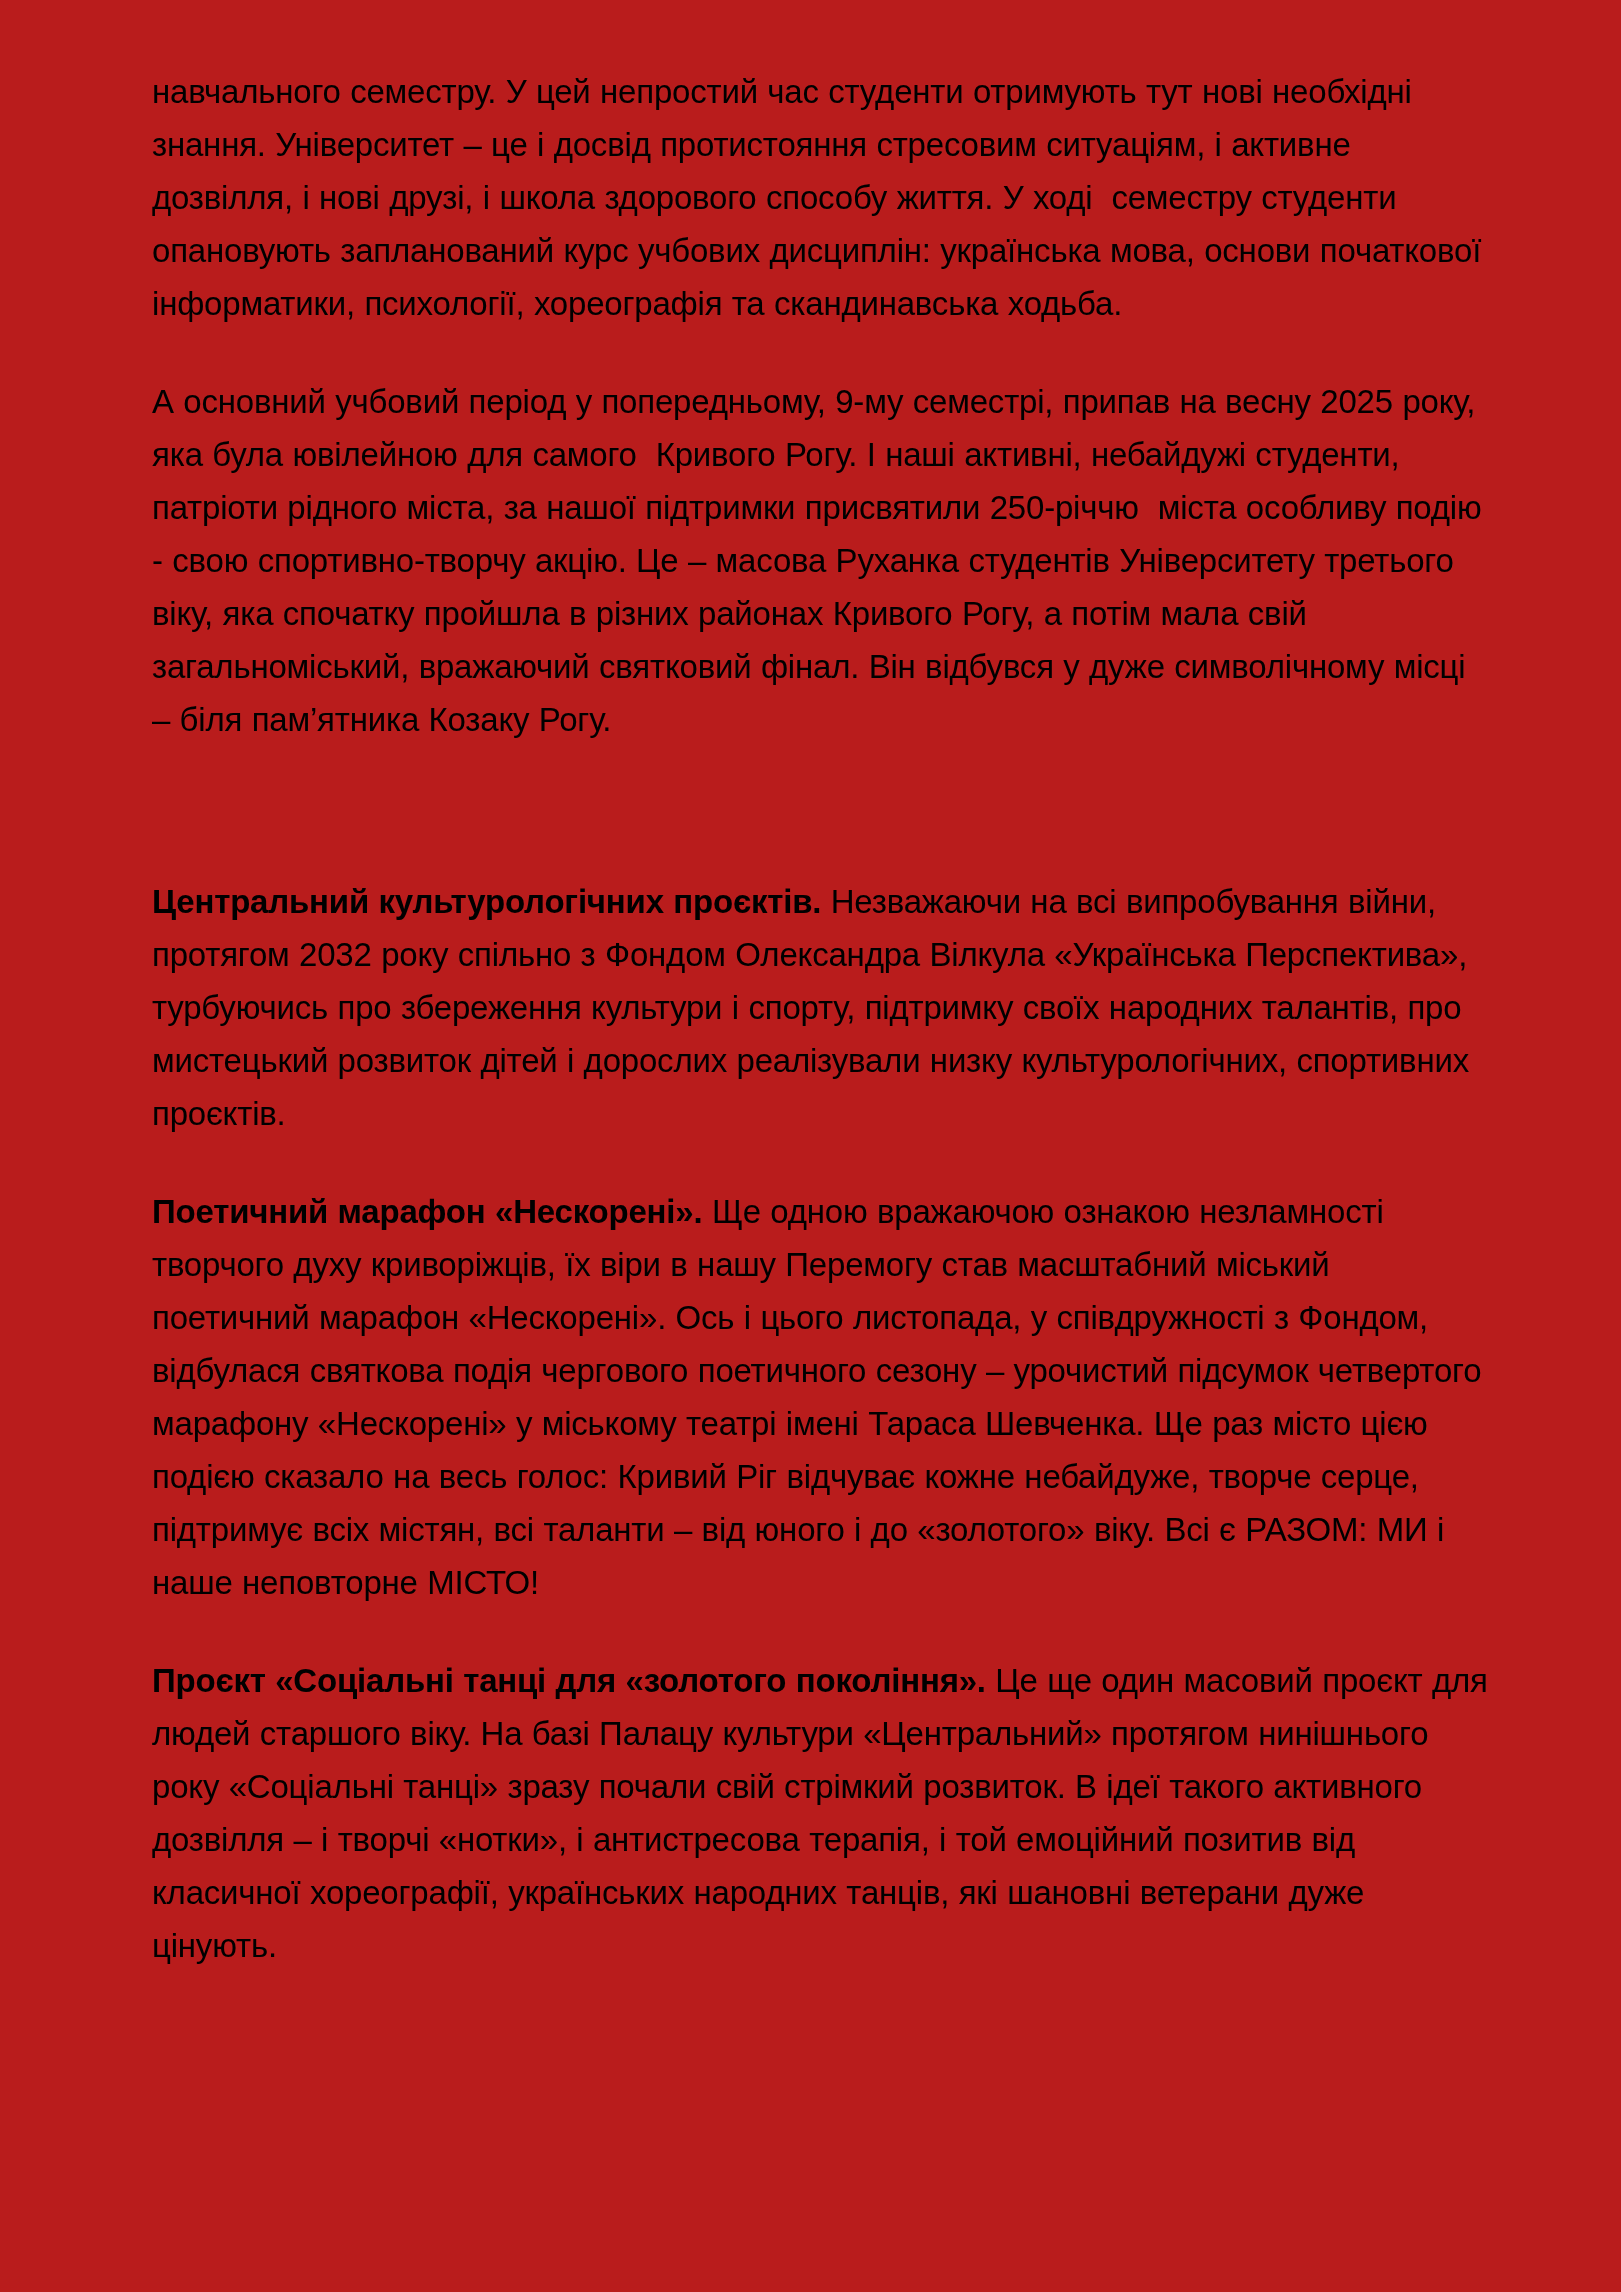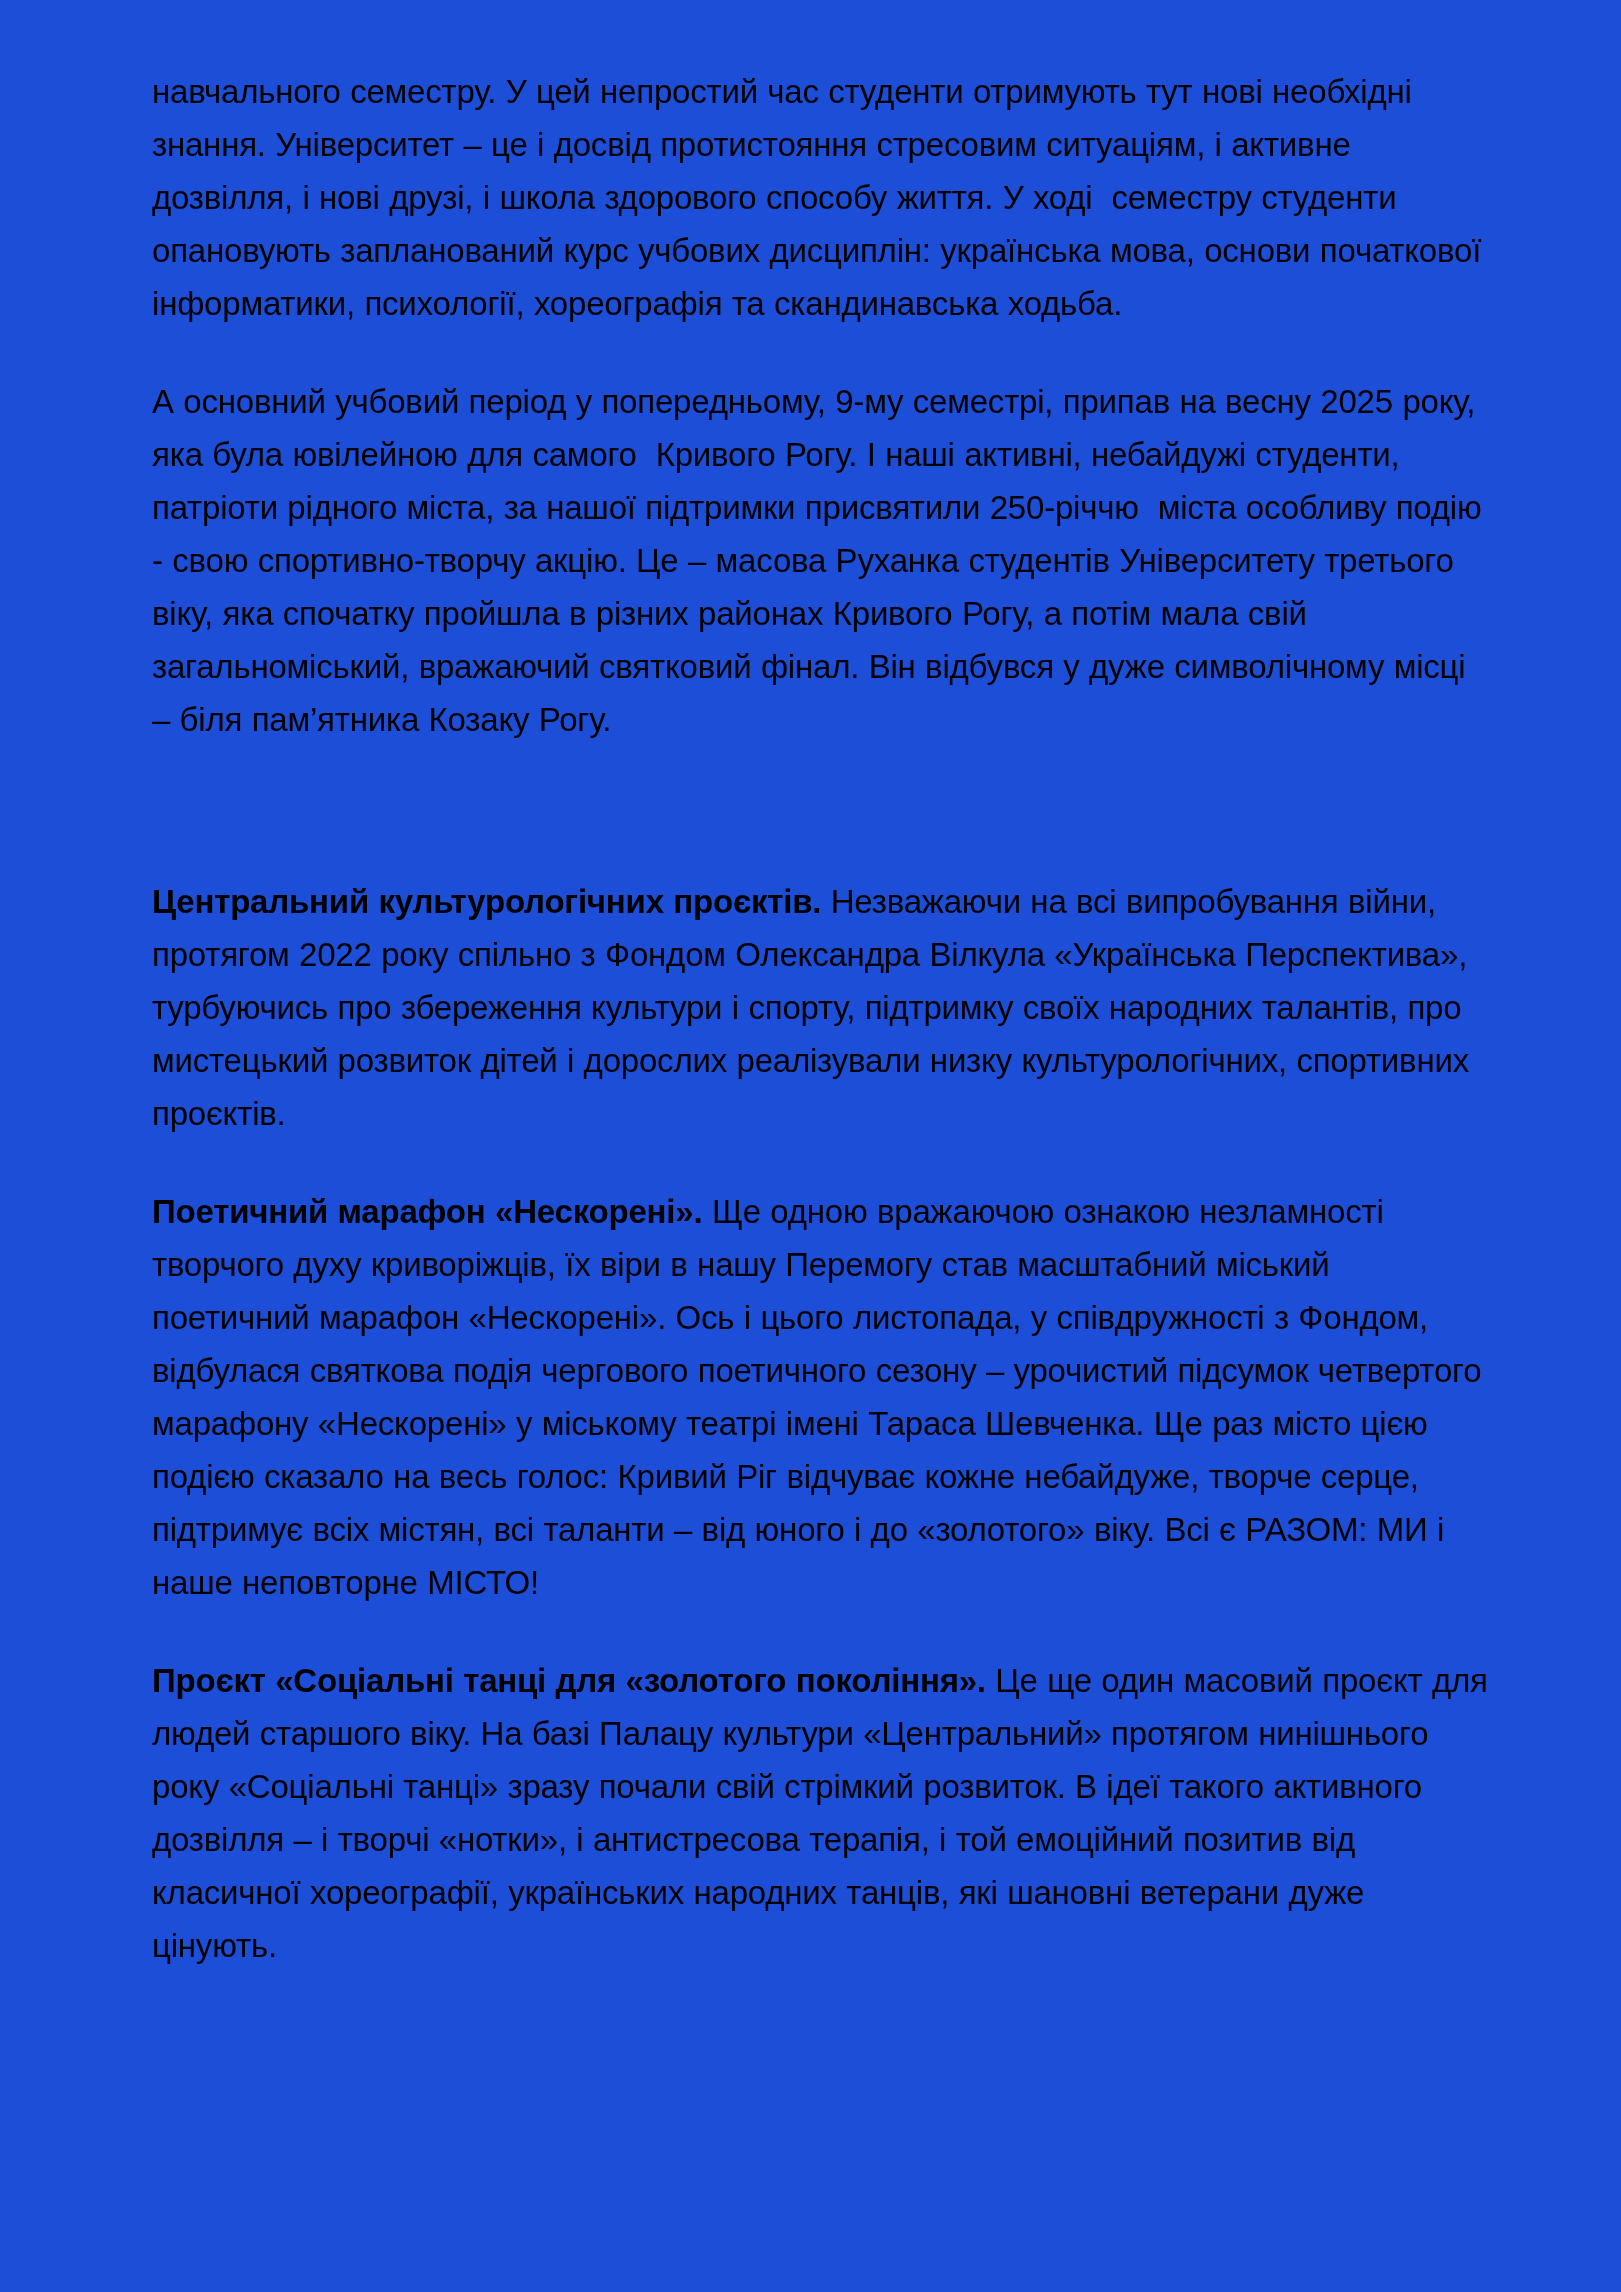--- a/index.html
+++ b/index.html
@@ -4,21 +4,21 @@
 <style>
   html, body {
     margin: 0;
     padding: 0;
     background: #ffffff;
   }
   .page {
     position: relative;
     width: 1621px;
     height: 2293px;
-    background: #1d4ed8;
+    background: #b91c1c;
     box-sizing: border-box;
     padding: 65px 127px 39px 152px;
     overflow: hidden;
     color: #000000;
     font-family: "Liberation Sans", "DejaVu Sans", sans-serif;
   }
   .doc-body {
     width: 1341px;
     font-size: 33px;
     line-height: 53px;
@@ -39,21 +39,21 @@
 </head>
 <body>
 
 <div class="page">
   <div class="doc-body">
 
     <p class="para"><span class="lead"></span><span>навчального семестру. У цей непростий час студенти отримують тут нові необхідні знання. Університет – це і досвід протистояння стресовим ситуаціям, і активне дозвілля, і нові друзі, і школа здорового способу життя. У ході  семестру студенти опановують запланований курс учбових дисциплін: українська мова, основи початкової інформатики, психології, хореографія та скандинавська ходьба.</span></p>
 
     <p class="para gap-after"><span class="lead"></span><span>А основний учбовий період у попередньому, 9-му семестрі, припав на весну 2025 року, яка була ювілейною для самого  Кривого Рогу. І наші активні, небайдужі студенти, патріоти рідного міста, за нашої підтримки присвятили 250-річчю  міста особливу подію - свою спортивно-творчу акцію. Це – масова Руханка студентів Університету третього віку, яка спочатку пройшла в різних районах Кривого Рогу, а потім мала свій загальноміський, вражаючий святковий фінал. Він відбувся у дуже символічному місці – біля пам’ятника Козаку Рогу.</span></p>
 
-    <p class="para"><span class="lead">Центральний культурологічних проєктів.</span><span> Незважаючи на всі випробування війни, протягом 2022 року спільно з Фондом Олександра Вілкула «Українська Перспектива», турбуючись про збереження культури і спорту, підтримку своїх народних талантів, про мистецький розвиток дітей і дорослих реалізували низку культурологічних, спортивних проєктів.</span></p>
+    <p class="para"><span class="lead">Центральний культурологічних проєктів.</span><span> Незважаючи на всі випробування війни, протягом 2032 року спільно з Фондом Олександра Вілкула «Українська Перспектива», турбуючись про збереження культури і спорту, підтримку своїх народних талантів, про мистецький розвиток дітей і дорослих реалізували низку культурологічних, спортивних проєктів.</span></p>
 
     <p class="para"><span class="lead">Поетичний марафон «Нескорені».</span><span> Ще одною вражаючою ознакою незламності творчого духу криворіжців, їх віри в нашу Перемогу став масштабний міський поетичний марафон «Нескорені». Ось і цього листопада, у співдружності з Фондом, відбулася святкова подія чергового поетичного сезону – урочистий підсумок четвертого марафону «Нескорені» у міському театрі імені Тараса Шевченка. Ще раз місто цією подією сказало на весь голос: Кривий Ріг відчуває кожне небайдуже, творче серце, підтримує всіх містян, всі таланти – від юного і до «золотого» віку. Всі є РАЗОМ: МИ і наше неповторне МІСТО!</span></p>
 
     <p class="para"><span class="lead">Проєкт «Соціальні танці для «золотого покоління».</span><span> Це ще один масовий проєкт для людей старшого віку. На базі Палацу культури «Центральний» протягом нинішнього року «Соціальні танці» зразу почали свій стрімкий розвиток. В ідеї такого активного дозвілля – і творчі «нотки», і антистресова терапія, і той емоційний позитив від класичної хореографії, українських народних танців, які шановні ветерани дуже цінують.</span></p>
 
   </div>
 </div>
 
 
 </body></html>

